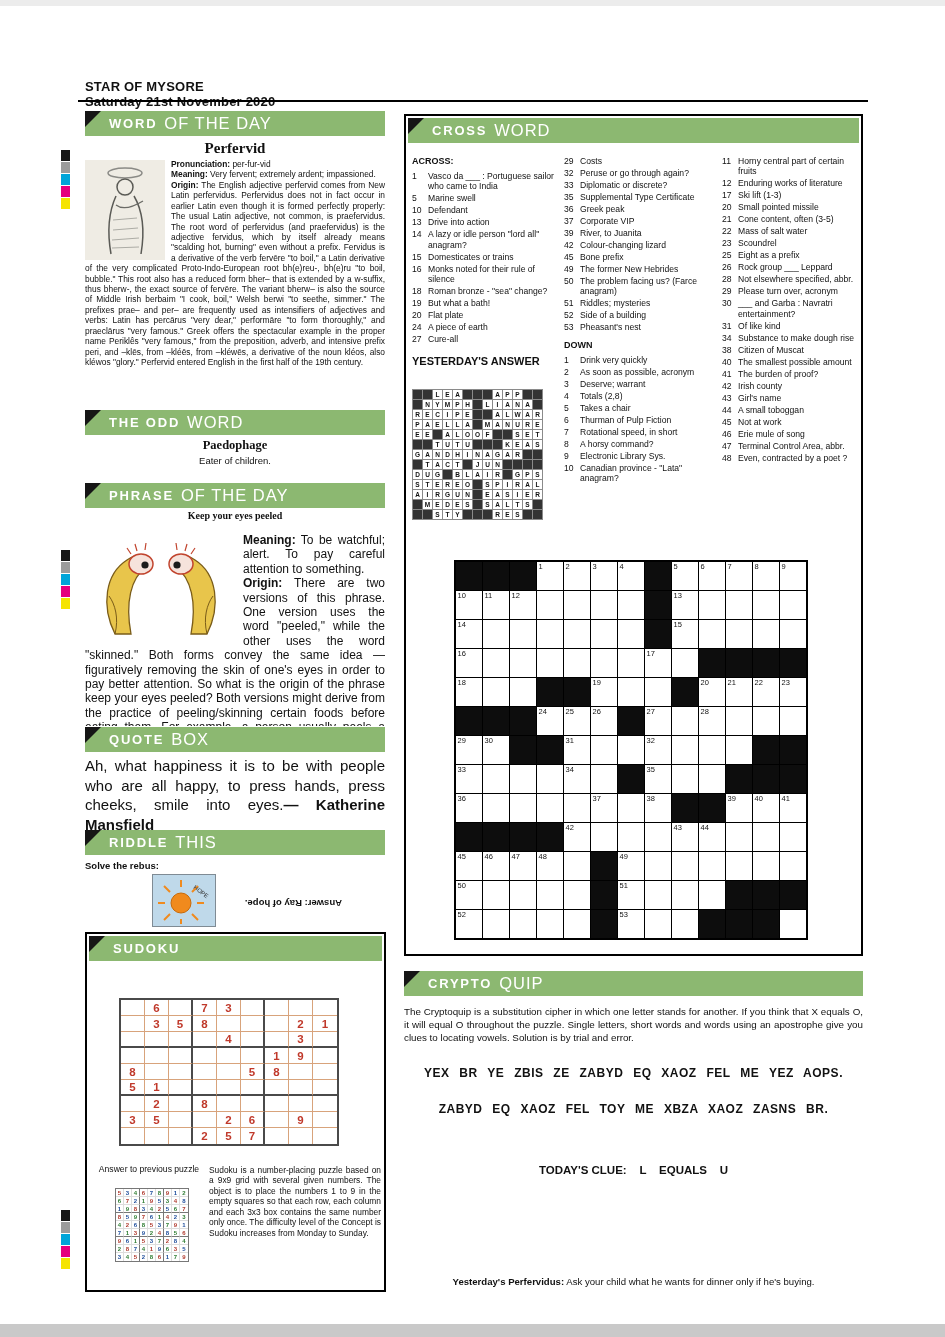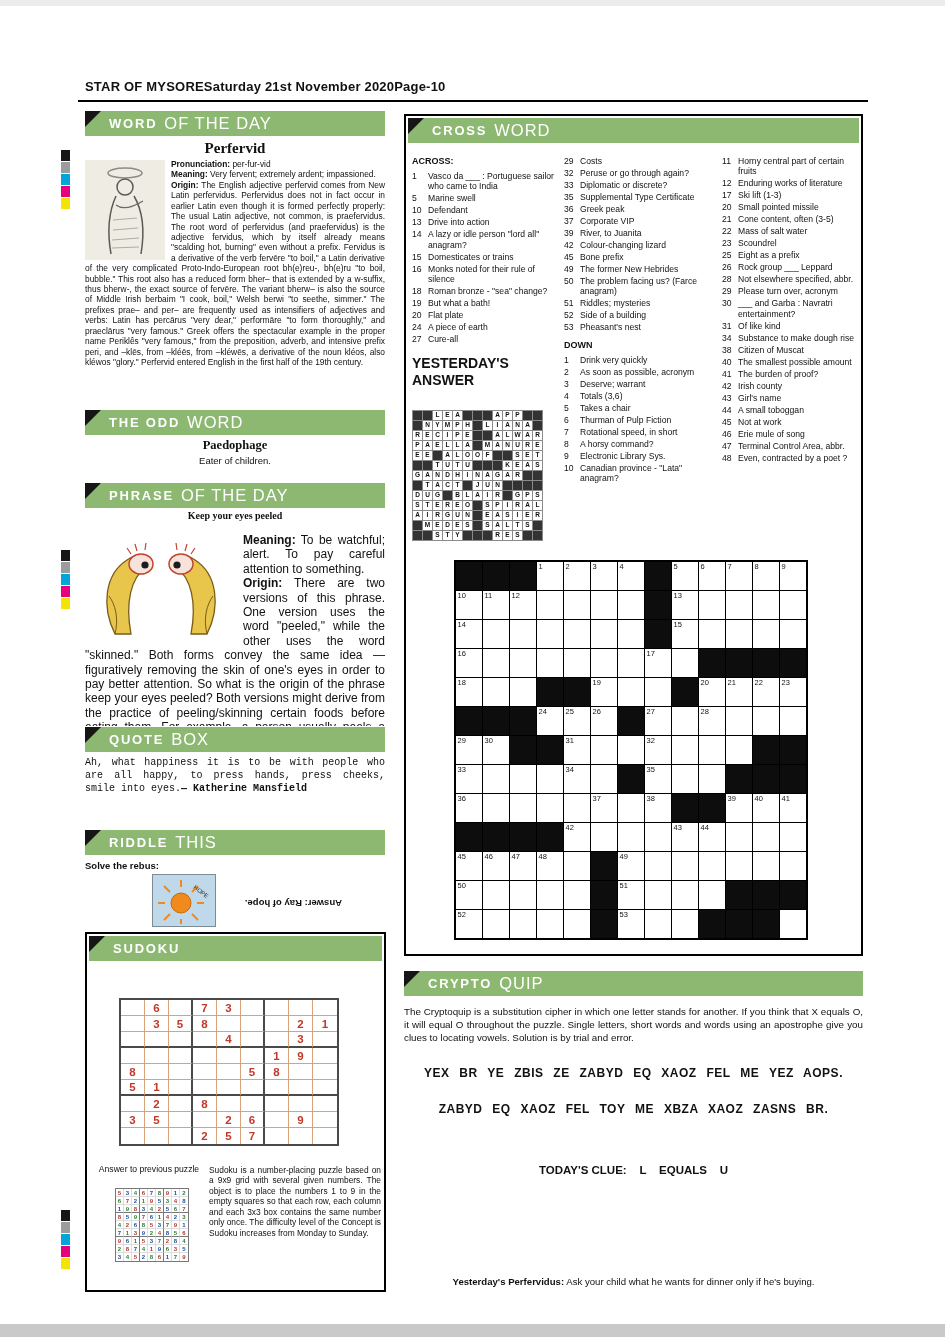--- a/index.html
+++ b/index.html
@@ -10,57 +10,57 @@
 
   
   .band-top { left:0; top:0; width:100%; height:6px; background:#ececec; }
   .band-bottom { left:0; top:1324px; width:100%; height:13px; background:#c9c9c9; }
 
   
   .regbar { width:9px; }
   .regbar div { width:9px; height:11px; margin-bottom:1px; }
 
   
-  .hdr { left:85px; top:79px; width:783px; display:flex; 
-         font-weight:bold; font-size:13px; letter-spacing:0.2px; }
+  .hdr { left:85px; top:79px; width:783px; display:flex; justify-content:space-between;
+         font-weight:bold; font-size:13px; letter-spacing:0.2px;flex-direction:column; }
   .hdr-line { left:78px; top:100px; width:790px; border-top:2px solid #000; height:0; }
 
   
   .banner { position:absolute; height:25px; background:#8cb871; color:#fff;
             display:flex; align-items:center; padding-left:24px; overflow:hidden; }
   .banner .tri { position:absolute; left:0; top:0; width:0; height:0;
                  border-top:16px solid #161616; border-right:16px solid transparent; }
   .banner .b1 { font-weight:bold; font-size:13px; letter-spacing:1.8px; }
   .banner .b2 { font-size:16.5px; font-weight:normal; letter-spacing:1px; margin-left:7px; }
 
   .ctr { text-align:center; }
   .serif-title { font-family:"Liberation Serif", serif; font-weight:bold; }
 
   .article { font-size:8.4px; line-height:1.24; text-align:justify; }
   .article p { margin:0; }
   .article b { font-weight:bold; }
   .wod-img { float:left; width:80px; height:100px; margin:1px 6px 2px 0; background:#efece4; }
   .phrase-img { float:left; width:152px; height:106px; margin:1px 6px 2px 0; background:#fff; }
 
   
-  .quote-text { font-size:10px; line-height:1.3; text-align:justify;font-family:Liberation Mono, monospace; }
+  .quote-text { font-size:15px; line-height:1.3; text-align:justify; }
   .flip { transform:rotate(180deg); font-weight:bold; font-size:9.5px; }
 
   
   .cw-box { left:404px; top:114px; width:459px; height:842px; border:2px solid #000; position:absolute; }
   .cw-banner { position:absolute; left:2px; top:2px; width:451px; }
   .cluecol { position:absolute; font-size:8.6px; line-height:1.22; }
   .clue { display:flex; margin-bottom:1.5px; }
   .cnum { flex:0 0 16px; }
   .ctxt { flex:1; }
   .sechead { font-weight:bold; font-size:9px; margin:0 0 4px 0; }
   .downhead { margin-top:7px; }
 
   
-  .ya-label { font-weight:bold; font-size:14px; margin:10px 0 21px 0; }
+  .ya-label { font-weight:bold; font-size:11px; margin:10px 0 21px 0; }
   .ya-grid { display:grid; grid-template-columns:repeat(13,9px); grid-auto-rows:9px; gap:1px;
              background:#8a8a8a; border:1px solid #8a8a8a; width:fit-content; }
   .yacell { background:#fff; display:flex; align-items:center; justify-content:center;
             font-size:6.5px; font-weight:bold; }
   .yacell.blk { background:#333; }
 
   
   .cw-grid { position:absolute; left:48px; top:444px; display:grid;
              grid-template-columns:repeat(13,26px); grid-auto-rows:28px; gap:1px;
              background:#000; border:2px solid #000; width:fit-content; }
@@ -716,21 +716,21 @@
           <div class="clue">
             <span class="cnum">2</span>
             <span class="ctxt">As soon as possible, acronym</span>
           </div>
           <div class="clue">
             <span class="cnum">3</span>
             <span class="ctxt">Deserve; warrant</span>
           </div>
           <div class="clue">
             <span class="cnum">4</span>
-            <span class="ctxt">Totals (3,6)</span>
+            <span class="ctxt">Totals (2,8)</span>
           </div>
           <div class="clue">
             <span class="cnum">5</span>
             <span class="ctxt">Takes a chair</span>
           </div>
           <div class="clue">
             <span class="cnum">6</span>
             <span class="ctxt">Thurman of Pulp Fiction</span>
           </div>
           <div class="clue">

